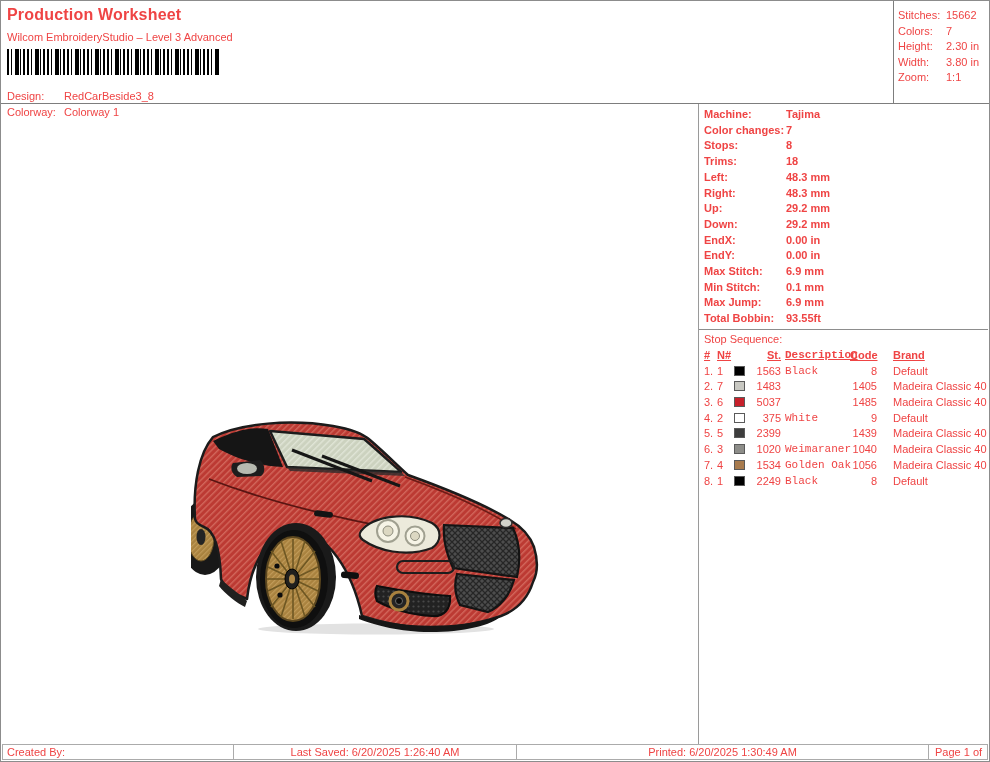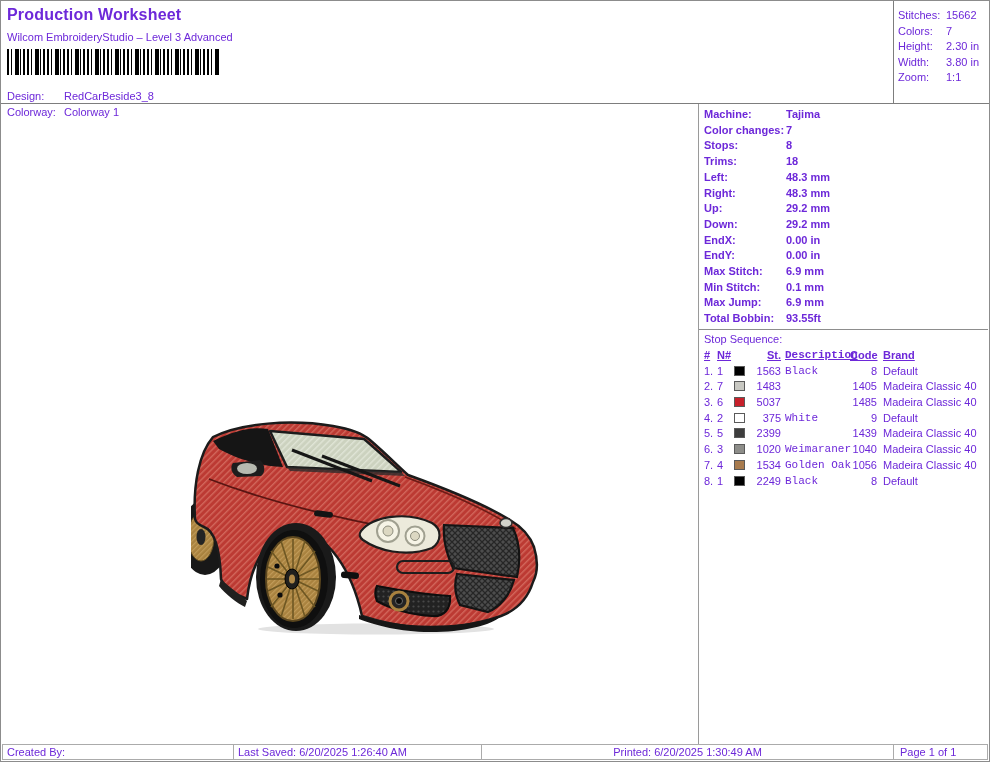--- a/index.html
+++ b/index.html
@@ -1,19 +1,19 @@
 <!DOCTYPE html>
 <html><head>
 <meta charset="utf-8">
 <style>
   html,body { margin:0; padding:0; background:#e8e8e8; }
   #page {
     position:relative; width:988px; height:760px; background:#ffffff;
     border:1px solid #8c8c8c; font-family:"Liberation Sans", sans-serif;
-    color:#6d28d9; overflow:hidden;
+    color:#ef4444; overflow:hidden;
   }
   .hline { position:absolute; height:0; border-top:1px solid #7d7d7d; }
   .vline { position:absolute; width:0;  border-left:1px solid #7d7d7d; }
 
   
   #header { position:absolute; left:6px; top:3px; width:680px; }
   .title { font-size:16px; font-weight:bold; line-height:21px; letter-spacing:.2px; }
   .subtitle { font-size:11px; line-height:14px; margin-top:5px; }
   .barcode {
     width:212px; height:26px; margin-top:5px;
@@ -38,29 +38,29 @@
   #seq-title { padding:3px 0 1px 5px; line-height:13px; }
   .seq-row { display:flex; align-items:center; height:15.7px; padding-left:5px; white-space:nowrap; }
   .seq-head { font-weight:bold; height:16px; }
   .seq-head .ul { text-decoration:underline; }
   .c-num { width:13px; }
   .c-n   { width:17px; }
   .c-sw  { width:20px; display:flex; align-items:center; }
   .swatch { width:11px; height:10px; border:1px solid #5a5a5a; box-sizing:border-box; }
   .c-st  { width:27px; text-align:right; margin-right:4px; }
   .c-desc{ width:65px;font-family:Liberation Mono, monospace; }
-  .c-code{ width:27px; text-align:right; margin-right:6px; }
+  .c-code{ width:27px; text-align:right; margin-right:16px; }
   .c-brand{ flex:1; }
 
   
   #footer { position:absolute; left:1px; right:1px; bottom:1px; height:16px; display:flex; }
   .f-cell { border:1px solid #ababab; margin-left:-1px; font-size:11px; line-height:14px;
             padding:0 4px; box-sizing:border-box; overflow:hidden; }
   .f-1 { width:232px; margin-left:0; }
-  .f-2 { width:249px; }
+  .f-2 { width:284px; text-align:center; }
   .f-3 { width:413px; text-align:center; }
   .f-4 { flex:1; text-align:left;padding-left:6px; }
 
   
   #design-area { position:absolute; left:1px; top:103px; width:696px; height:640px; }
   #car-wrap { position:absolute; left:189px; top:315px; }
 </style>
 </head>
 <body>
 

